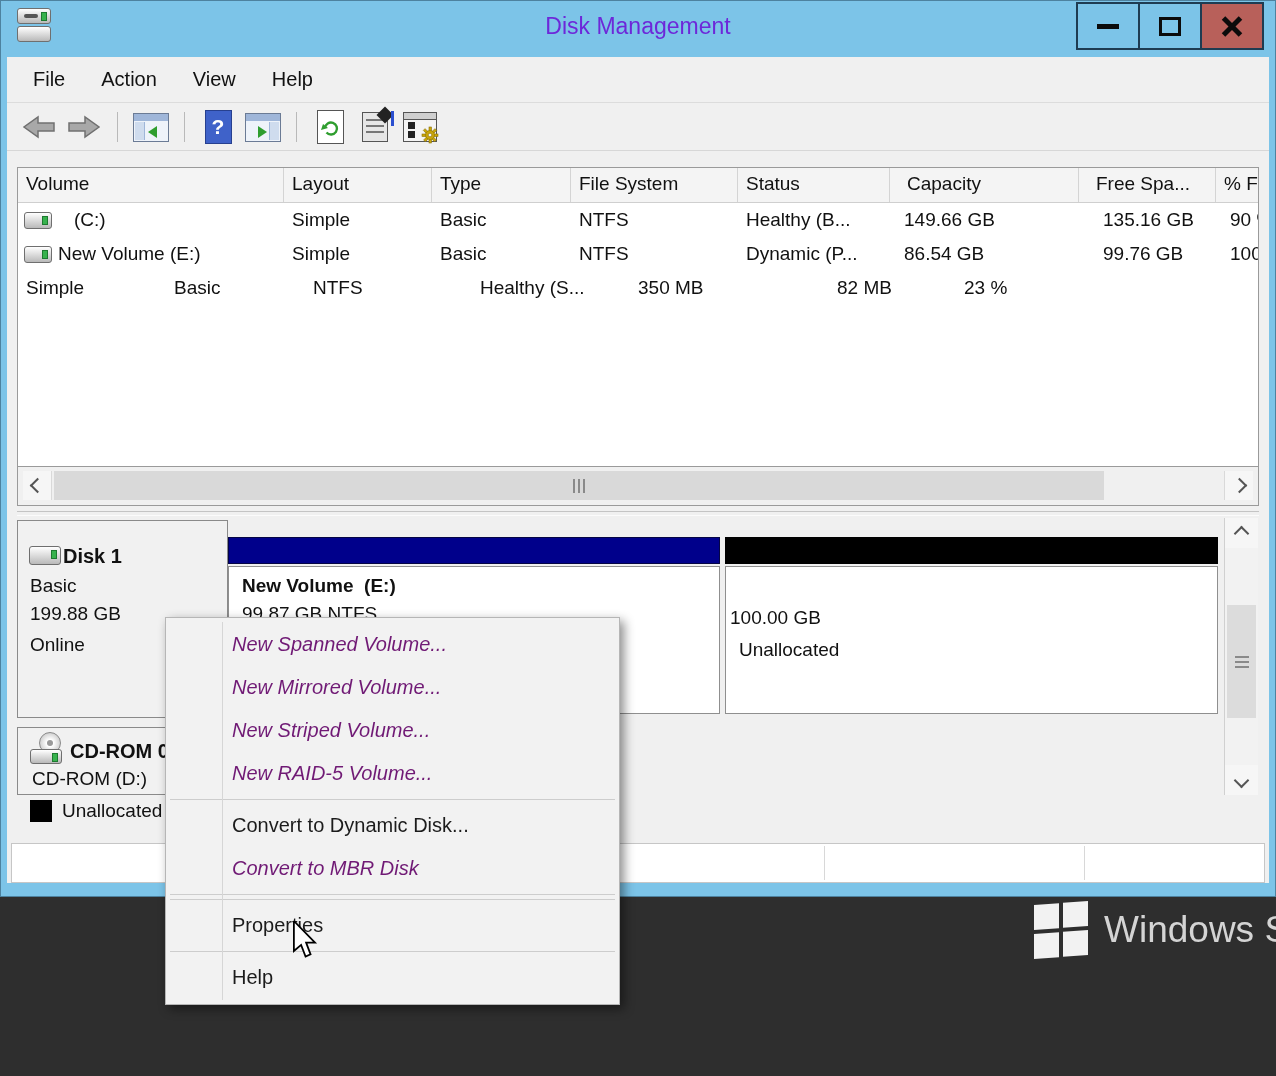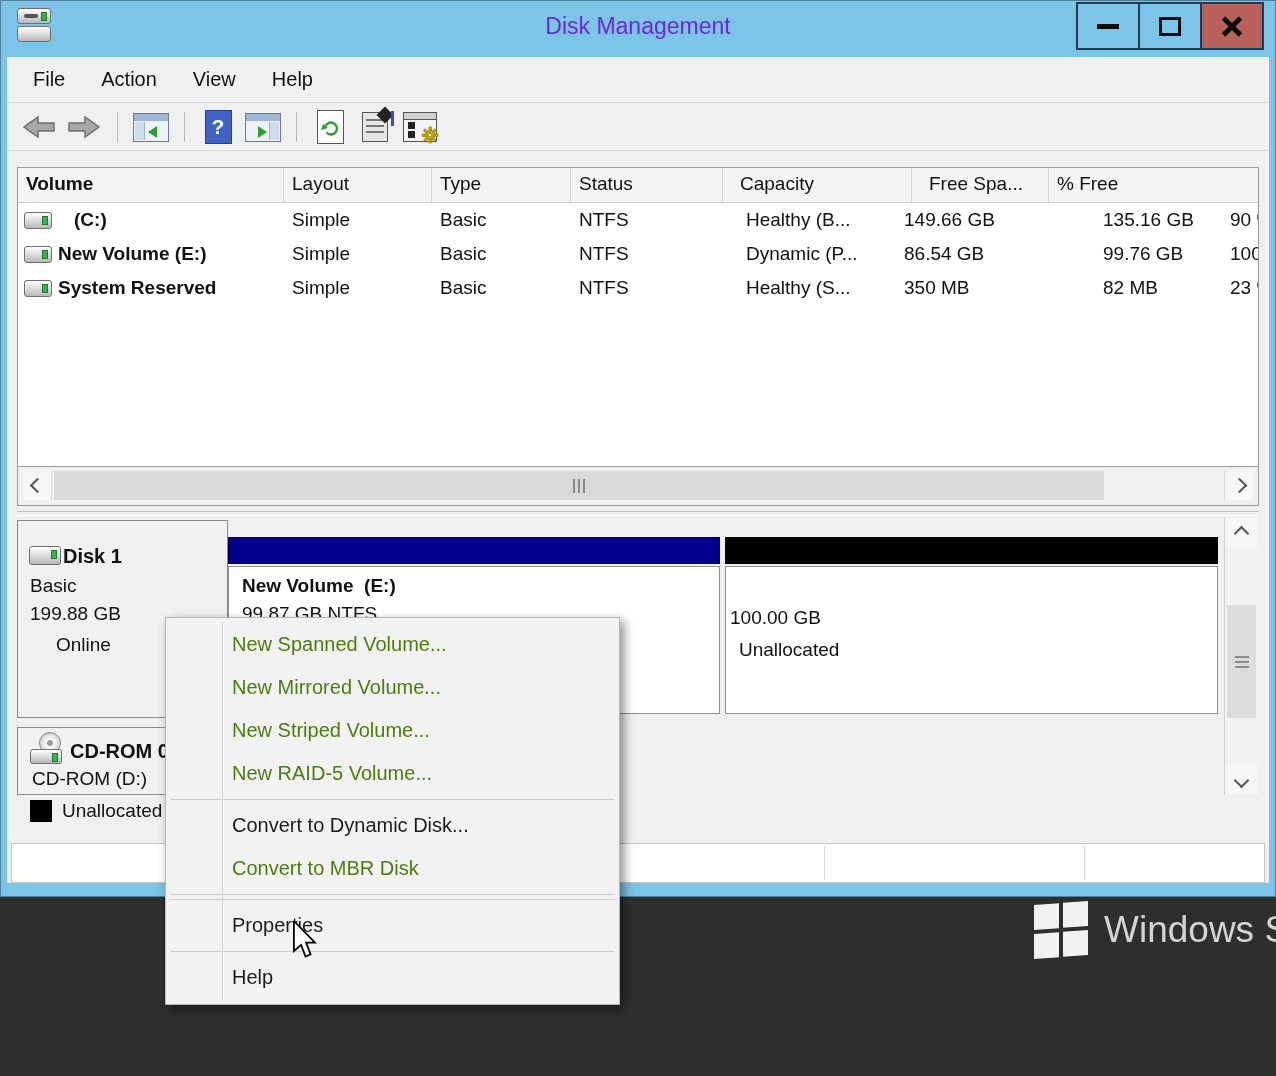--- a/index.html
+++ b/index.html
@@ -53,21 +53,21 @@
   .mgr .sq1,.mgr .sq2{position:absolute;width:7px;height:7px;background:#222;}
   .mgr .sq1{left:4px;top:9px;} .mgr .sq2{left:4px;top:18px;}
 
   
   .listpane{position:absolute;left:17px;top:167px;width:1242px;height:339px;background:#fff;
             border:1px solid #9a9a9a;box-sizing:border-box;}
   .lheader{display:flex;height:34px;background:#f4f4f4;border-bottom:1px solid #cfcfcf;font-size:19px;}
   .hcell{border-right:1px solid #d4d4d4;padding:5px 0 0 8px;box-sizing:border-box;white-space:nowrap;overflow:hidden;}
   .lrow{display:flex;height:34px;align-items:center;font-size:19px;}
   .rcell{box-sizing:border-box;white-space:nowrap;overflow:hidden;padding-left:8px;}
-  .c0{width:266px;font-weight:bold;} .c1{width:148px;} .c2{width:139px;} .c3{width:167px;}
+  .c0{width:266px;} .c1{width:148px;} .c2{width:139px;} .c3{width:167px;}
   .c4{width:152px;} .c5{width:189px;} .c6{width:137px;} .c7{flex:1;}
   .vol0{display:flex;align-items:center;padding-left:6px;}
   .vol0 .drv{width:26px;height:15px;flex:none;}
   .vol0 .lbl{margin-left:6px;}
   .vol0 .lbl.ind{margin-left:22px;}
   .p14{padding-left:14px;} .p24{padding-left:24px;} .p17{padding-left:17px;}
 
   
   .hscroll{position:absolute;left:0;right:0;bottom:0;height:38px;border-top:1px solid #9a9a9a;background:#f0f0f0;}
   .hbtn{position:absolute;top:4px;width:28px;height:29px;background:#f6f6f6;display:flex;align-items:center;justify-content:center;}
@@ -83,21 +83,21 @@
 
   .split{position:absolute;left:17px;top:511px;width:1242px;height:3px;border-top:1px solid #c4c4c4;border-bottom:1px solid #fbfbfb;}
 
   
   .disk1card{position:absolute;left:17px;top:520px;width:211px;height:198px;background:#f1f1f1;
              border:1px solid #8a8a8a;box-sizing:border-box;font-size:19px;}
   .disk1card .drv{position:absolute;left:11px;top:25px;width:30px;height:17px;}
   .dname{position:absolute;left:45px;top:24px;font-weight:bold;font-size:20px;}
   .dline1{position:absolute;left:12px;top:54px;}
   .dline2{position:absolute;left:12px;top:82px;}
-  .dline3{position:absolute;left:12px;top:113px;margin-left:26px;}
+  .dline3{position:absolute;left:12px;top:113px;}
 
   .block{position:absolute;top:537px;height:177px;box-sizing:border-box;}
   .b1{left:228px;width:492px;}
   .b2{left:725px;width:493px;}
   .bstrip{height:27px;}
   .bstrip.navy{background:#00008B;border:1px solid #050545;box-sizing:border-box;}
   .bstrip.black{background:#000;}
   .bbody{position:absolute;left:0;right:0;top:29px;bottom:0;background:#fff;border:1px solid #8f8f8f;box-sizing:border-box;}
   .vtitle{position:absolute;left:13px;top:8px;font-weight:bold;font-size:19px;white-space:pre;}
   .vline2{position:absolute;left:13px;top:36px;font-size:19px;}
@@ -130,21 +130,21 @@
   .brand{position:absolute;left:1034px;top:903px;display:flex;align-items:center;gap:16px;}
   .winflag{width:54px;height:54px;display:grid;grid-template-columns:25px 25px;grid-template-rows:25px 25px;gap:4px;transform:skewY(-4deg);}
   .winflag i{background:#f2f2f2;}
   .brandtext{font-size:37px;color:#d4d4d4;white-space:nowrap;}
 
   
   .ctx{position:absolute;left:165px;top:617px;width:455px;background:#f2f2f2;border:1px solid #b6b6b6;
        box-shadow:4px 4px 10px rgba(0,0,0,.45);padding:5px 2px;box-sizing:border-box;z-index:50;}
   .ctx:before{content:'';position:absolute;left:56px;top:4px;bottom:4px;width:1px;background:#d6d6d6;}
   .mi{height:43px;line-height:43px;padding-left:64px;font-size:20px;color:#1c1c1c;white-space:nowrap;position:relative;}
-  .mi.dis{color:#4d7c0f;}
+  .mi.dis{color:#701a75;font-style:italic;}
   .mi.hl{background:#E3EEFB;border:1px solid #84AFDD;line-height:41px;padding-left:63px;box-sizing:border-box;}
   .msep{height:1px;background:#cdcdcd;margin:4px 2px;}
 
   .cursor{position:absolute;left:292px;top:921px;z-index:60;}
 </style>
 </head>
 <body>
 
 <div class="brand">
   <div class="winflag">
@@ -256,20 +256,21 @@
         </svg>
       </span>
     </span>
   </div>
 
   <div class="listpane">
     <div class="lheader">
       <div class="hcell c0">Volume</div>
       <div class="hcell c1">Layout</div>
       <div class="hcell c2">Type</div>
+      <div class="hcell c3">File System</div>
       <div class="hcell c4">Status</div>
       <div class="hcell c5 p17">Capacity</div>
       <div class="hcell c6 p17">Free Spa...</div>
       <div class="hcell c7" style="border-right:none">% Free</div>
     </div>
 
     <div class="lrow">
       <div class="rcell c0 vol0">
           <span class="drv led"></span>
           <span class="lbl ind">(C:)</span>
@@ -289,24 +290,20 @@
         </div>
       <div class="rcell c1">Simple</div>
       <div class="rcell c2">Basic</div>
       <div class="rcell c3">NTFS</div>
       <div class="rcell c4">Dynamic (P...</div>
       <div class="rcell c5 p14">86.54 GB</div>
       <div class="rcell c6 p24">99.76 GB</div>
       <div class="rcell c7 p14">100 %</div>
     </div>
     <div class="lrow">
-      <div class="rcell c0 vol0">
-          <span class="drv led"></span>
-          <span class="lbl">System Reserved</span>
-        </div>
       <div class="rcell c1">Simple</div>
       <div class="rcell c2">Basic</div>
       <div class="rcell c3">NTFS</div>
       <div class="rcell c4">Healthy (S...</div>
       <div class="rcell c5 p14">350 MB</div>
       <div class="rcell c6 p24">82 MB</div>
       <div class="rcell c7 p14">23 %</div>
     </div>
 
     <div class="hscroll">

